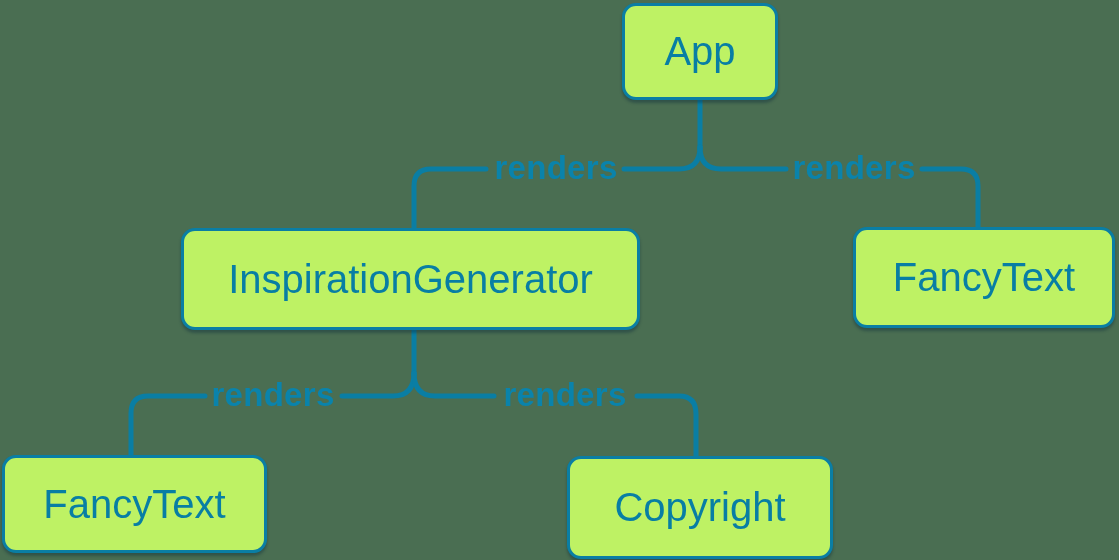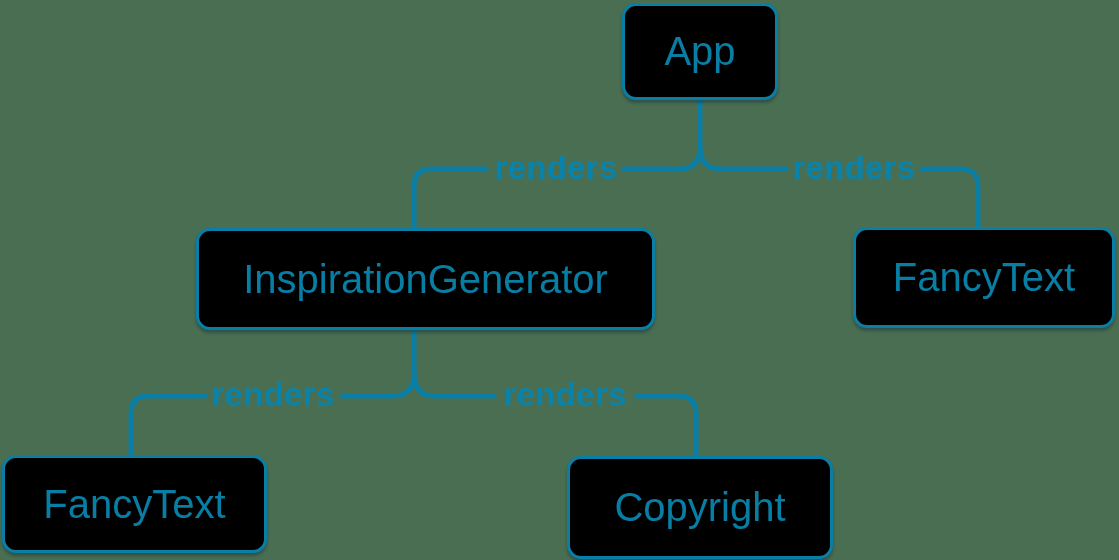--- a/index.html
+++ b/index.html
@@ -26,31 +26,31 @@
     stroke-width: 5;
     fill: none;
     stroke-linecap: round;
   }
   .node {
     position: absolute;
     box-sizing: border-box;
     display: flex;
     align-items: center;
     justify-content: center;
-    background: #000000;
+    background: #bef264;
     border: 3px solid #0A7EA4;
     border-radius: 14px;
     color: #087EA4;
     font-size: 40px;
     font-weight: 500;
     box-shadow: 0 3px 3px rgba(12, 42, 60, 0.40);
     white-space: nowrap;
   }
   .node-app                  { left: 622px; top: 3px;   width: 156px; height: 97px;  }
-  .node-inspiration         { left: 196px; top: 228px; width: 459px; height: 102px; }
+  .node-inspiration         { left: 181px; top: 228px; width: 459px; height: 102px; }
   .node-fancy-text-top      { left: 853px; top: 227px; width: 262px; height: 101px; }
   .node-fancy-text-bottom   { left: 2px;   top: 455px; width: 265px; height: 98px;  }
   .node-copyright           { left: 567px; top: 456px; width: 266px; height: 103px;  }
   .edge-label {
     position: absolute;
     transform: translate(-50%, -50%);
     color: #0A83AB;
     font-size: 33px;
     font-weight: 700;
     letter-spacing: 0.3px;

